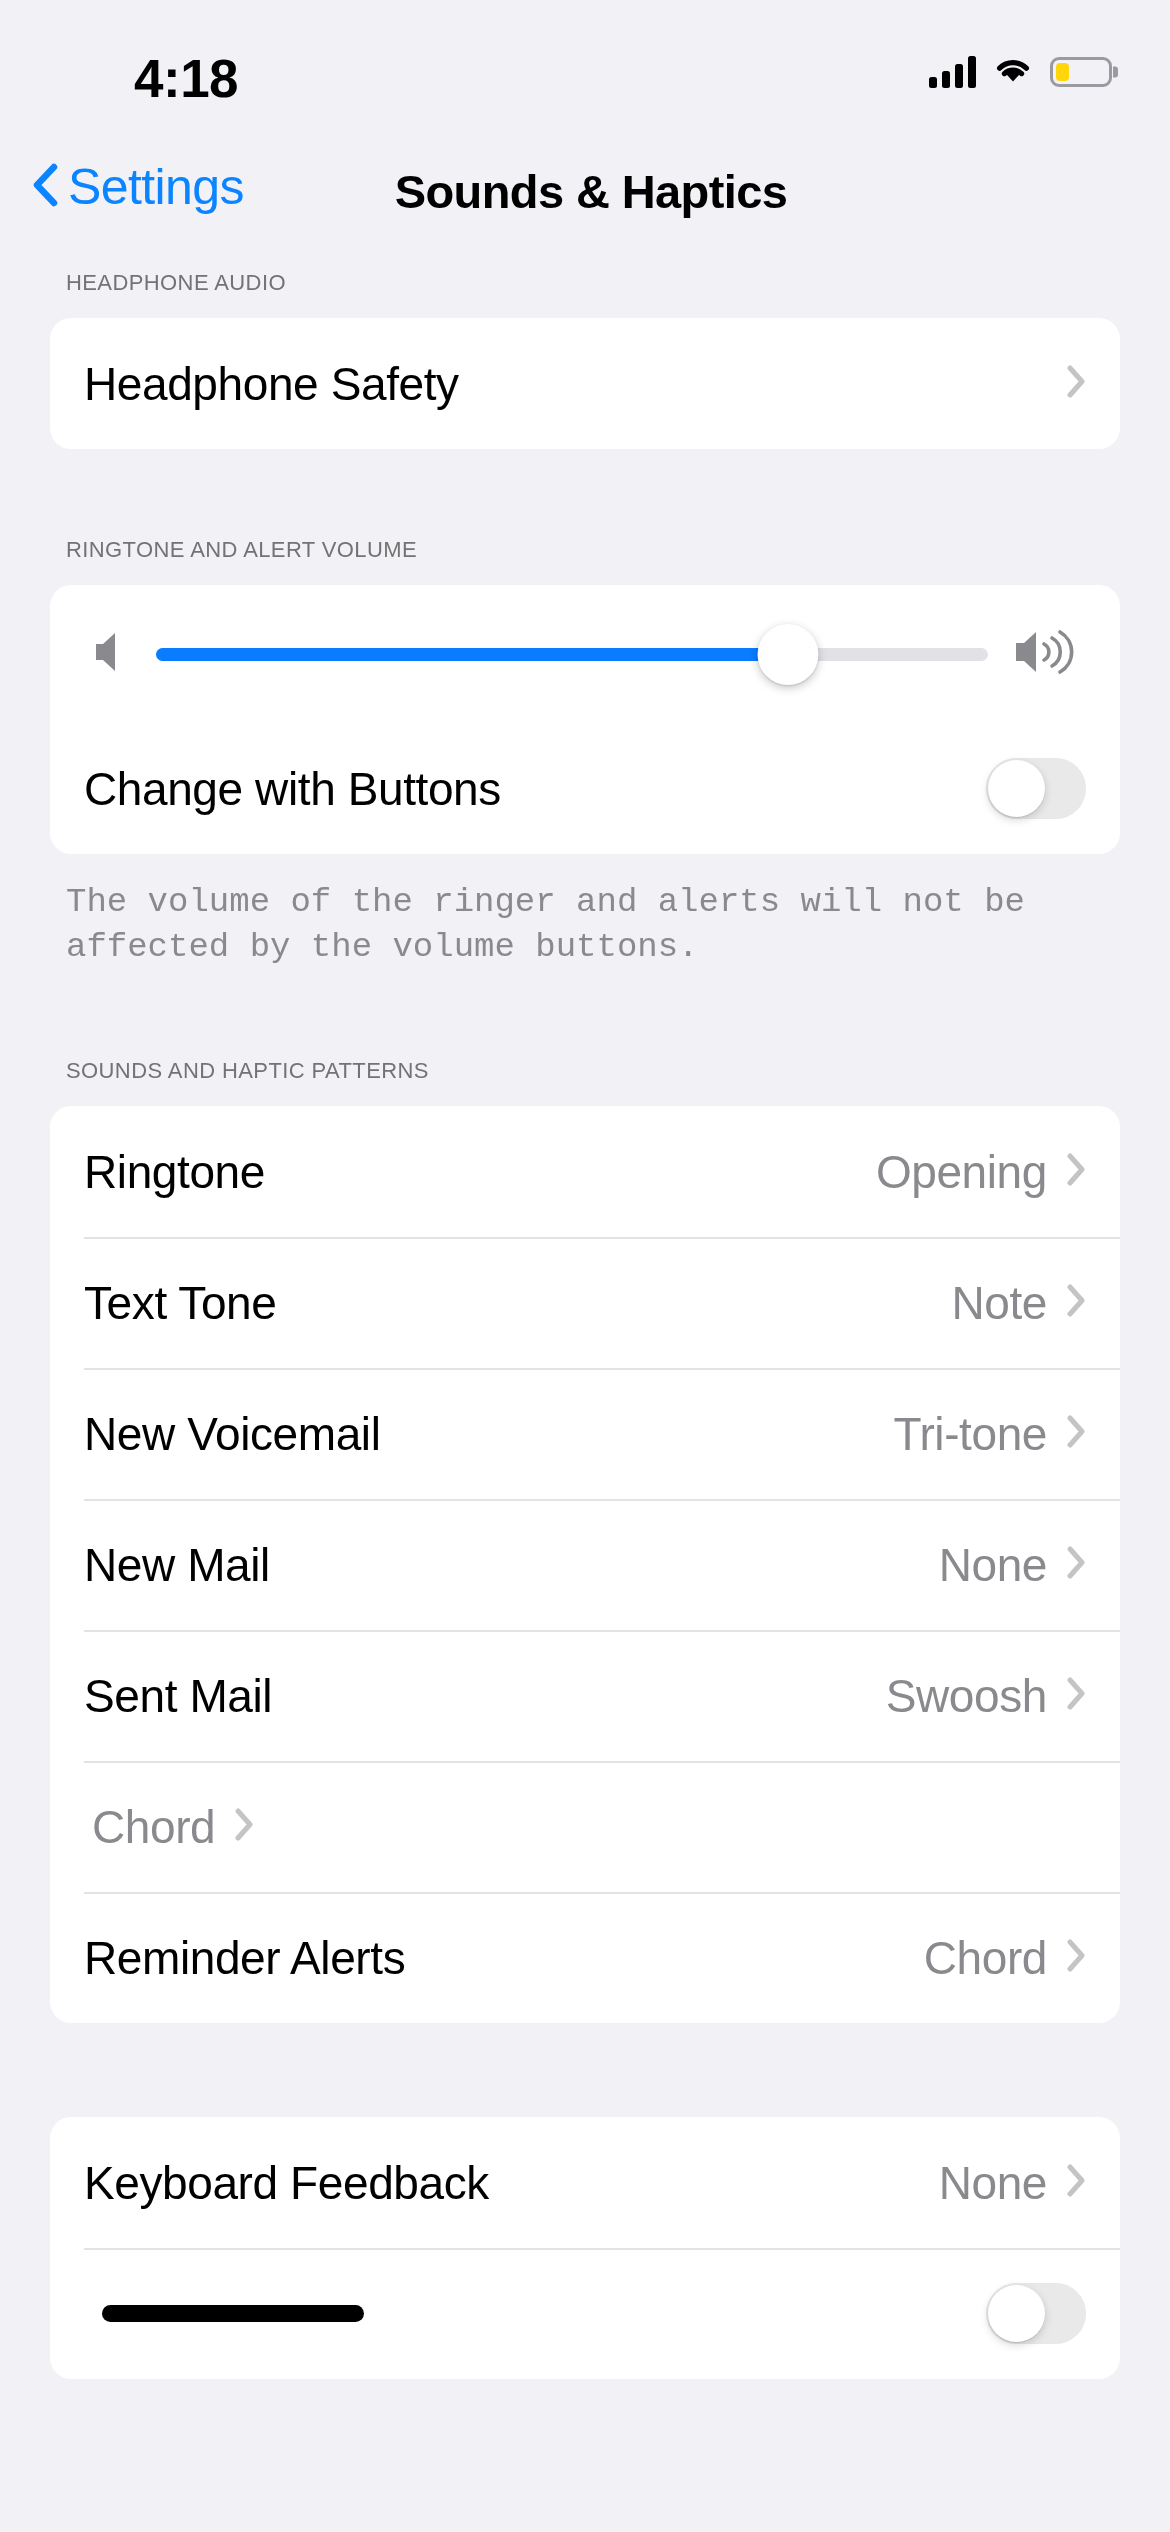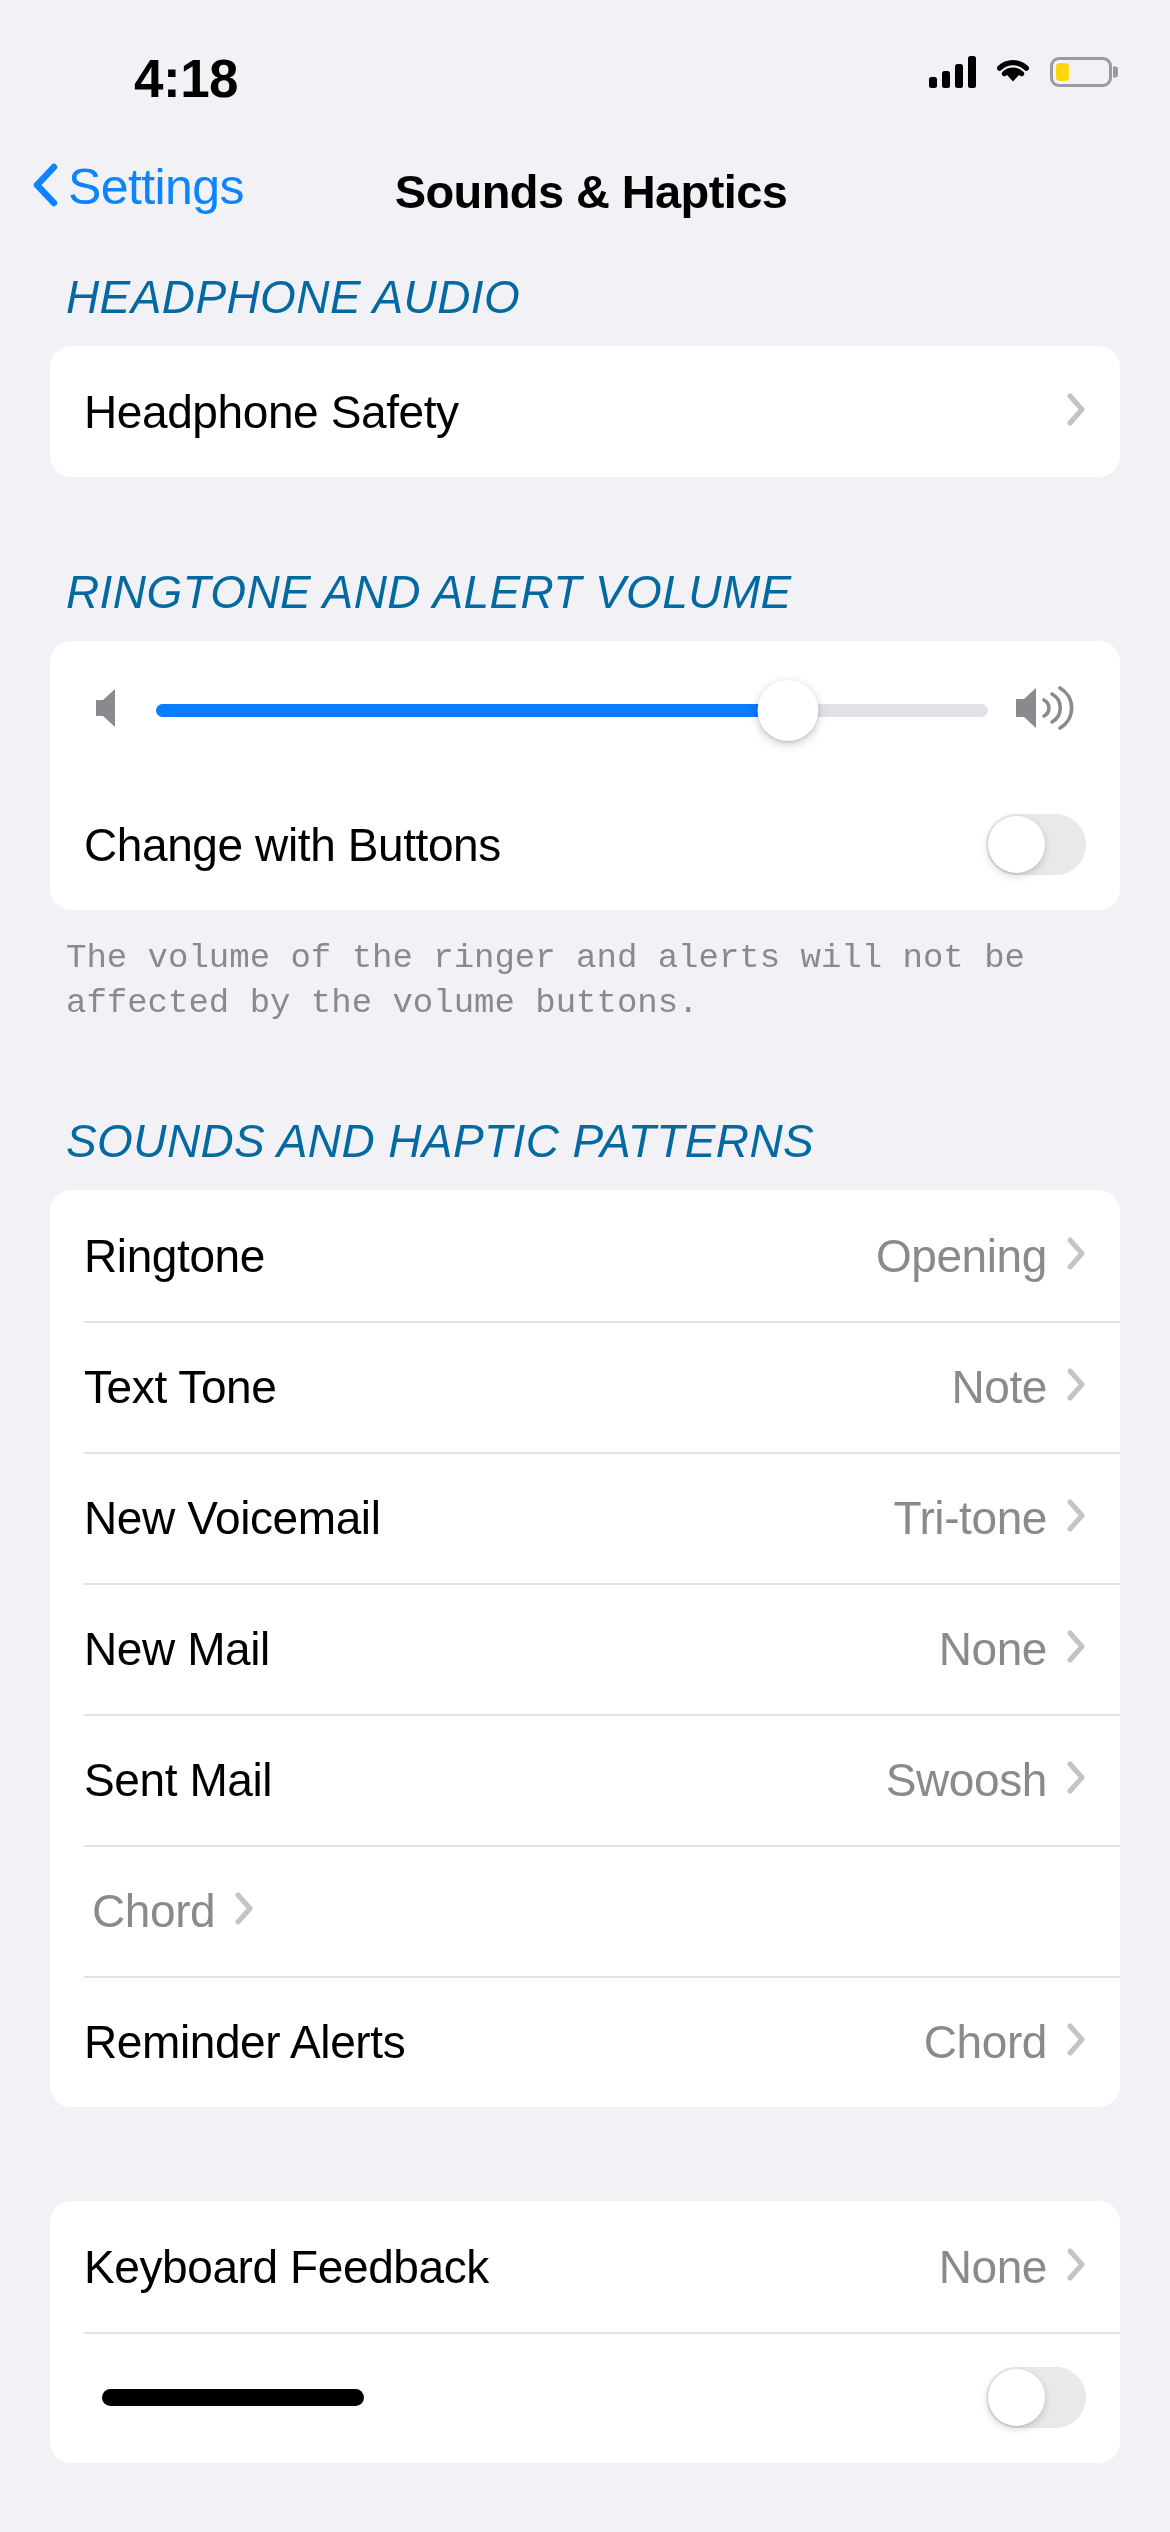--- a/index.html
+++ b/index.html
@@ -60,24 +60,23 @@
     position:absolute; left:0; top:28px; width:1170px;
     text-align:center;
     font-size:47px; font-weight:bold; color:#000;
     letter-spacing:-0.6px;
   }
 
   
   .content { position:absolute; top:270px; left:0; width:1170px; }
 
   .sec-header {
-    font-size:46px; color:#0369a1;
+    font-size:22px; color:#737373;
     letter-spacing:0.4px;
     padding:0 0 22px 66px;
-    font-style:italic;
   }
   .sec-footer {
     font-size:34px; color:#8A8A8E;
     line-height:1.33;
     padding:26px 70px 0 66px;
     font-family:Liberation Mono, monospace;
   }
 
   .card {
     margin:0 50px;

